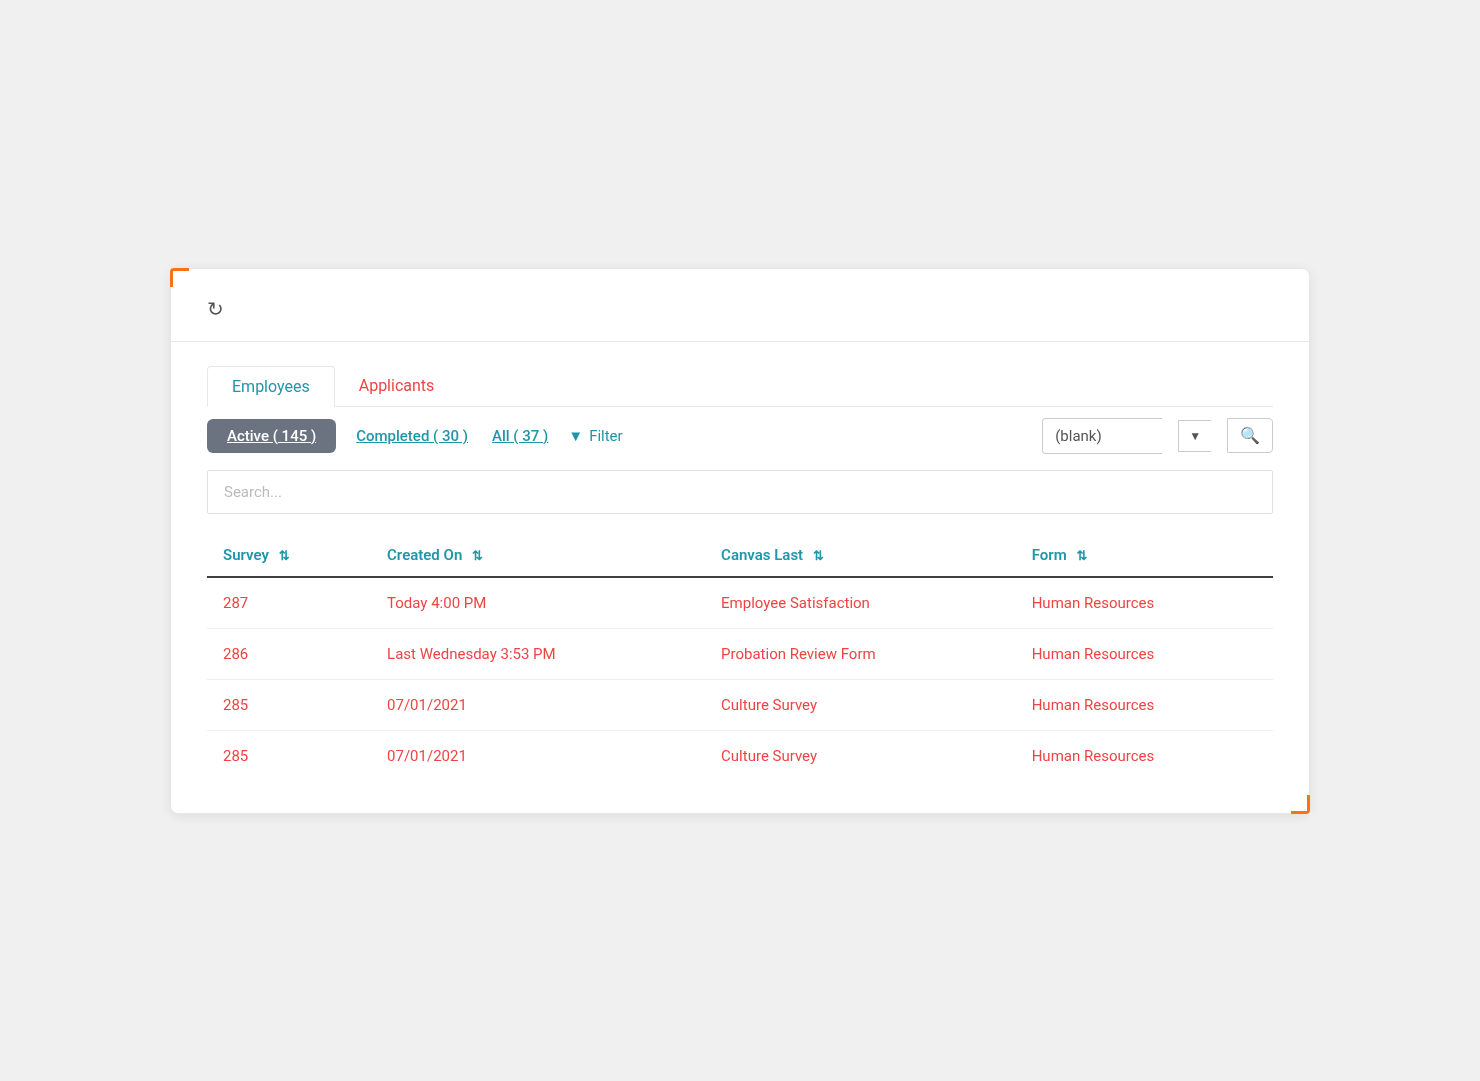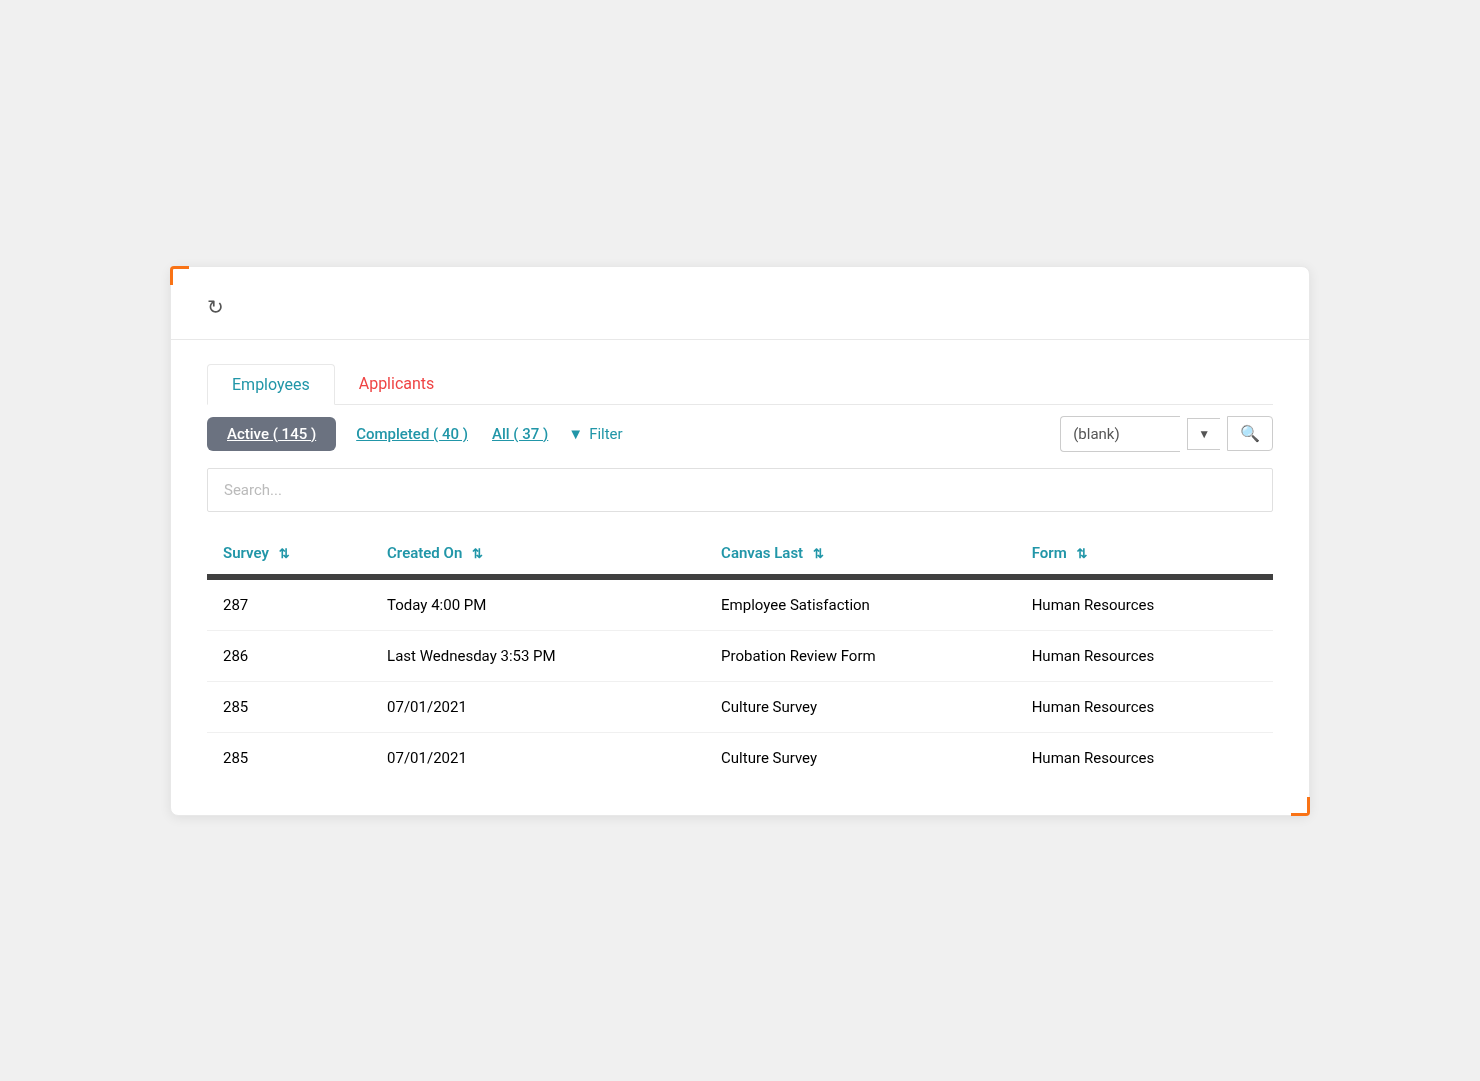--- a/index.html
+++ b/index.html
@@ -118,21 +118,21 @@
       font-size: 15px;
       cursor: pointer;
       font-family: inherit;
       display: flex;
       align-items: center;
       gap: 6px;
     }
     .filter-select-wrapper {
       display: flex;
       align-items: center;
-      gap: 7px;
+      gap: 16px;
       margin-left: auto;
     }
     .filter-select {
       padding: 8px 12px;
       border: 1px solid #ccc;
       border-right: none;
       border-radius: 4px 0 0 4px;
       font-size: 15px;
       color: #555;
       background: #fff;
@@ -179,32 +179,32 @@
     .data-table {
       width: 100%;
       border-collapse: collapse;
     }
     .data-table th {
       text-align: left;
       padding: 12px 16px;
       font-size: 15px;
       font-weight: 600;
       color: #2196a8;
-      border-bottom: 6px solid #404040;
+      border-bottom: 2px solid #404040;
     }
     .data-table th .sort-icon {
       display: inline-block;
       margin-left: 6px;
       color: #2196a8;
       font-size: 13px;
     }
     .data-table td {
       padding: 16px 16px;
       font-size: 15px;
-      color: #000000;
+      color: #ef4444;
       border-bottom: 1px solid #f0f0f0;
     }
     .data-table tr:last-child td {
       border-bottom: none;
     }
   </style>
 </head>
 <body>
 
 <div class="card">
@@ -217,21 +217,21 @@
   <div class="card-body">
     
     <div class="tabs">
       <button class="tab active">Employees</button>
       <button class="tab">Applicants</button>
     </div>
 
     
     <div class="filters-row">
       <button class="filter-btn active-btn">Active ( 145 )</button>
-      <button class="filter-btn text-btn">Completed ( 40 )</button>
+      <button class="filter-btn text-btn">Completed ( 30 )</button>
       <button class="filter-btn text-btn">All ( 37 )</button>
       <button class="filter-icon-btn">
         <span>▼</span>
         <span>Filter</span>
       </button>
       <div class="filter-select-wrapper">
         <select class="filter-select">
           <option>(blank)</option>
         </select>
         <span class="select-arrow">▼</span>

